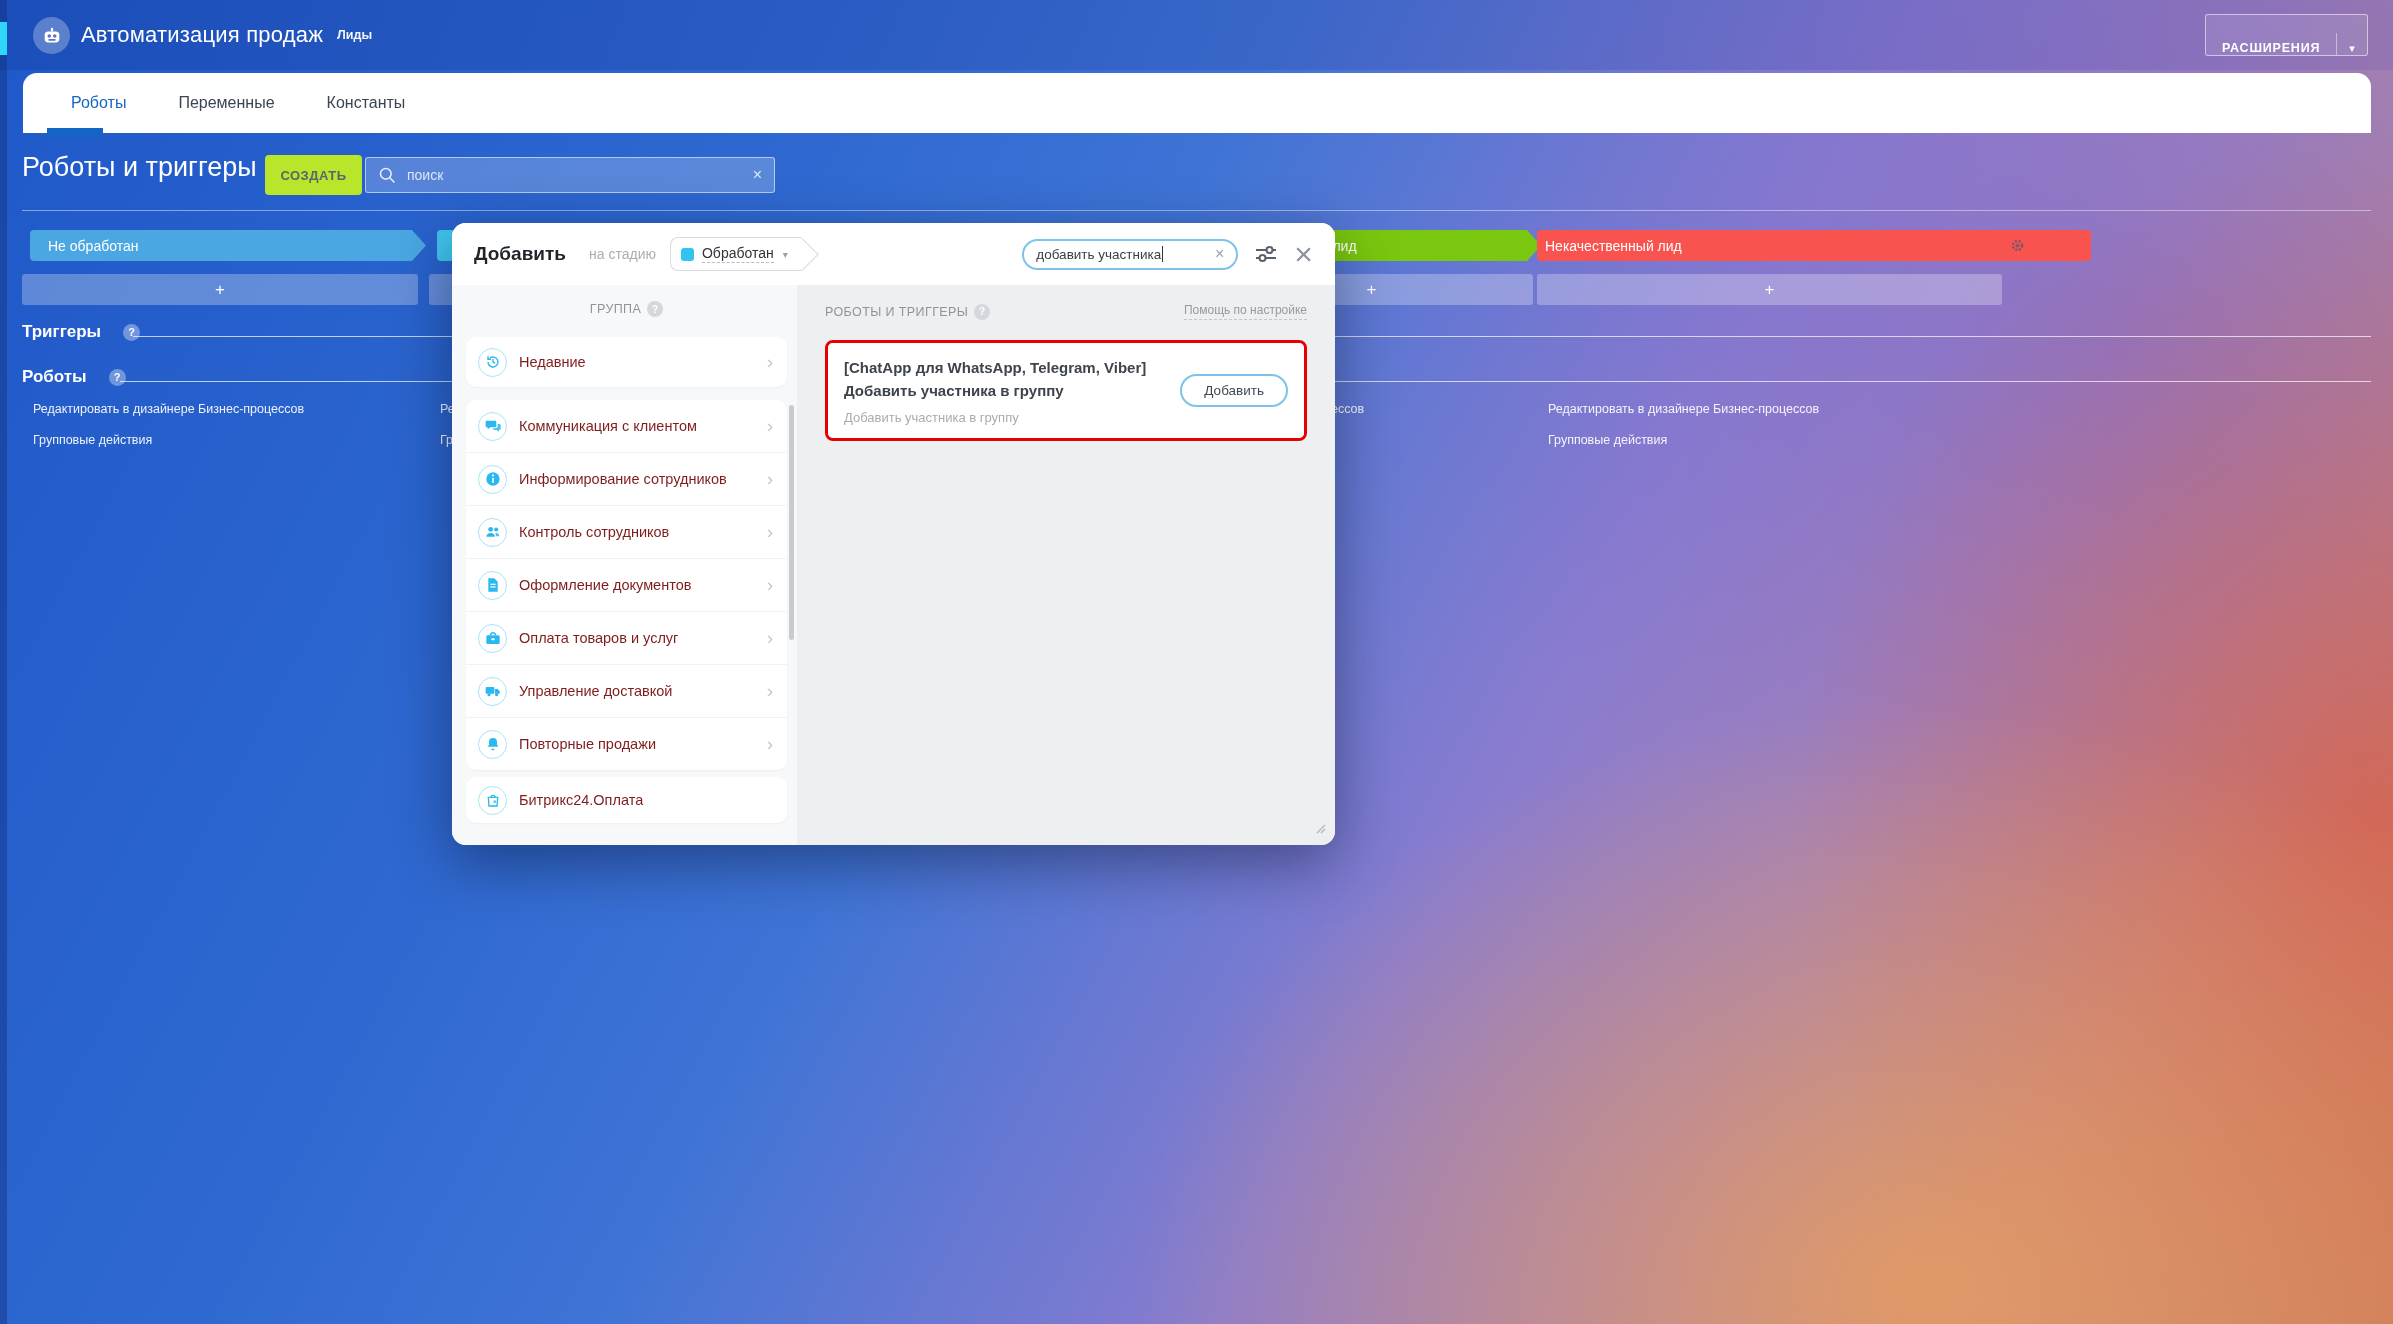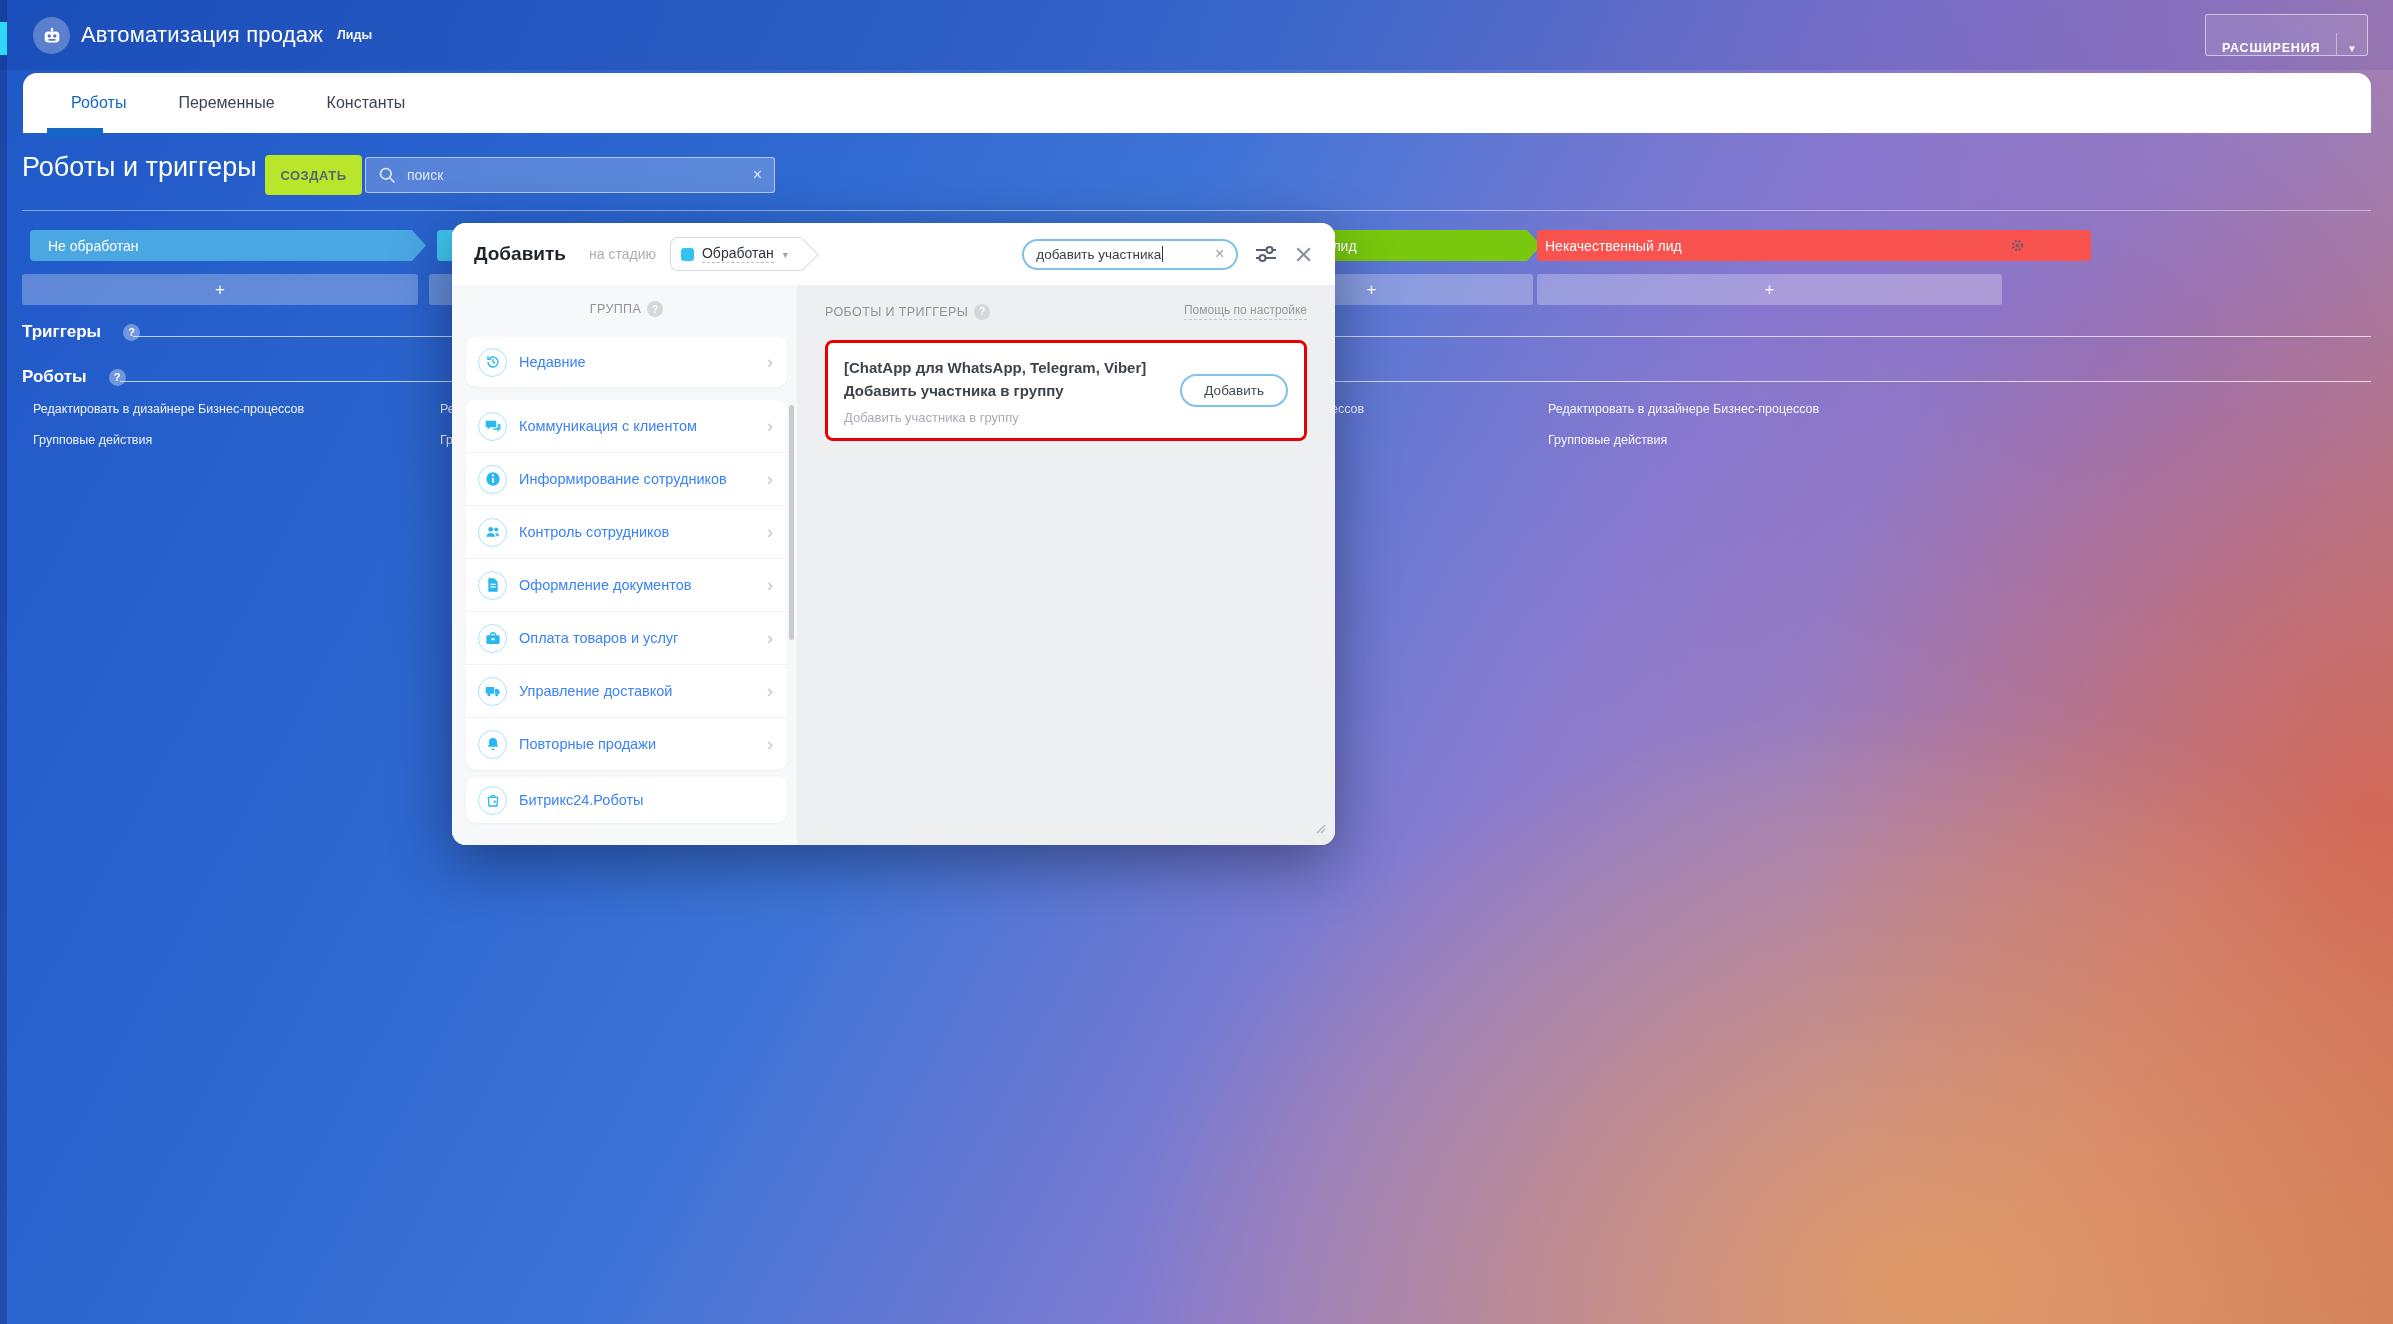--- a/index.html
+++ b/index.html
@@ -64,21 +64,21 @@
   .filter-ic{margin-left:16px;cursor:pointer;display:flex;}
   .m-close{margin-left:16px;color:#8c939c;font-size:32px;line-height:26px;cursor:pointer;font-weight:300;}
   .m-body{flex:1;display:flex;min-height:0;}
   .m-left{position:relative;width:345px;min-width:345px;background:#f7f8fa;padding:16px 10px 0 14px;box-sizing:border-box;}
   .panel-cap{display:flex;align-items:center;gap:6px;color:#8d949b;font-size:12.5px;letter-spacing:.4px;justify-content:center;}
   .help-dot-g{width:16px;height:16px;border-radius:50%;background:#d4d8dc;color:#fff;font-size:10px;display:inline-flex;align-items:center;justify-content:center;font-weight:bold;}
   .gcard{background:#fff;border-radius:10px;width:321px;box-shadow:0 1px 2px rgba(40,50,60,.05);}
   .grow{height:52px;display:flex;align-items:center;padding:0 14px 0 12px;cursor:pointer;}
   .grow + .grow{border-top:1px solid #f1f2f4;}
   .grow .ic{width:27px;height:27px;border-radius:50%;border:1px solid rgba(41,184,239,.4);display:flex;align-items:center;justify-content:center;margin-right:12px;flex:none;}
-  .grow .lab{font-size:14.5px;color:#3b82f6;white-space:nowrap;overflow:hidden;}
+  .grow .lab{font-size:14.5px;color:#7f1d1d;white-space:nowrap;overflow:hidden;}
   .grow .chev{margin-left:auto;color:#c3c8cd;font-size:19px;}
   .m-scrollbar{position:absolute;right:3px;top:120px;width:5px;height:235px;background:#c8ccd1;border-radius:3px;}
   .m-right{position:relative;flex:1;background:#edeff0;padding:18px 28px 0 28px;box-sizing:border-box;}
   .r-head{display:flex;align-items:center;}
   .help-link{margin-left:auto;color:#959ba1;font-size:12px;border-bottom:1px dashed #c3c7cc;padding-bottom:2px;cursor:pointer;}
   .result-outline{margin-top:20px;border:3px solid #e80000;border-radius:8px;}
   .result-card{background:#fff;border-radius:5px;display:flex;align-items:center;padding:13px 16px;cursor:pointer;}
   .result-card .tl{font-size:15px;font-weight:bold;color:#3e444b;line-height:1.55;}
   .result-card .ds{font-size:13px;color:#a7acb2;margin-top:7px;}
   .add-btn{margin-left:auto;border:2px solid #7cc2ea;border-radius:17px;background:#fff;padding:7px 22px;font-size:13.5px;color:#404a55;white-space:nowrap;cursor:pointer;}
@@ -308,21 +308,21 @@
         </div>
         <div class="gcard" style="margin-top:7px;">
           <div class="grow" style="height:46px;">
             <span class="ic">
                 <svg width="16" height="16" viewBox="0 0 24 24" fill="none" stroke="#29b8ef" stroke-width="2">
                   <path d="M5 8h14l-1 13H6z"></path>
                   <path d="M9 8a3 3 0 0 1 6 0"></path>
                   <path d="M13 13l3 3m0-3l-3 3" stroke-width="1.6"></path>
                 </svg>
               </span>
-            <span class="lab">Битрикс24.Роботы</span>
+            <span class="lab">Битрикс24.Оплата</span>
           </div>
         </div>
         <div class="m-scrollbar"></div>
       </div>
 
       <div class="m-right">
         <div class="r-head">
           <div class="panel-cap">
             <span>РОБОТЫ И ТРИГГЕРЫ</span>
             <span class="help-dot-g">?</span>

